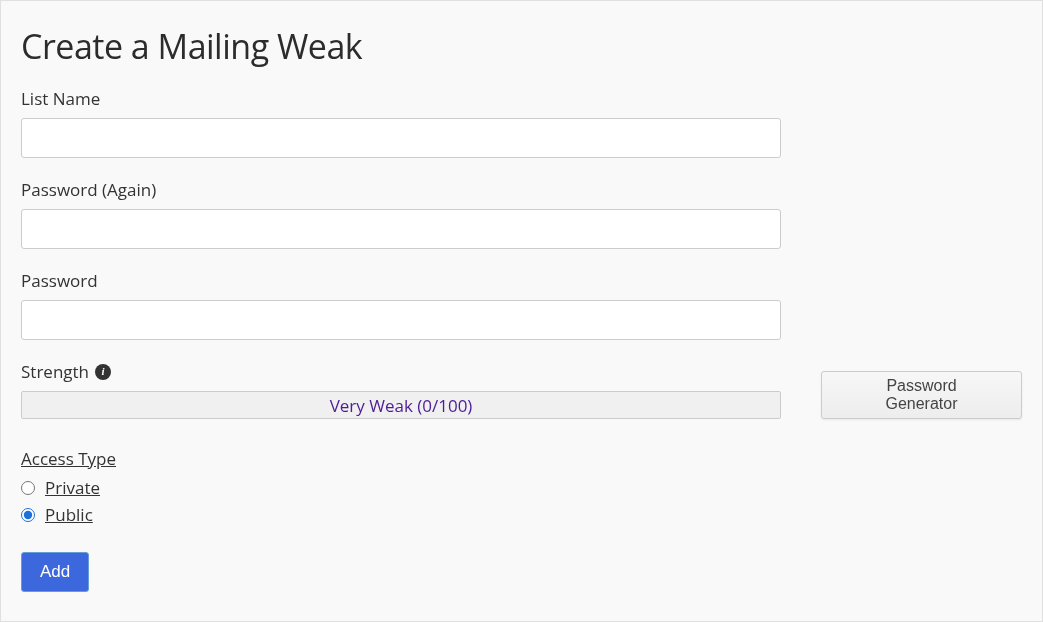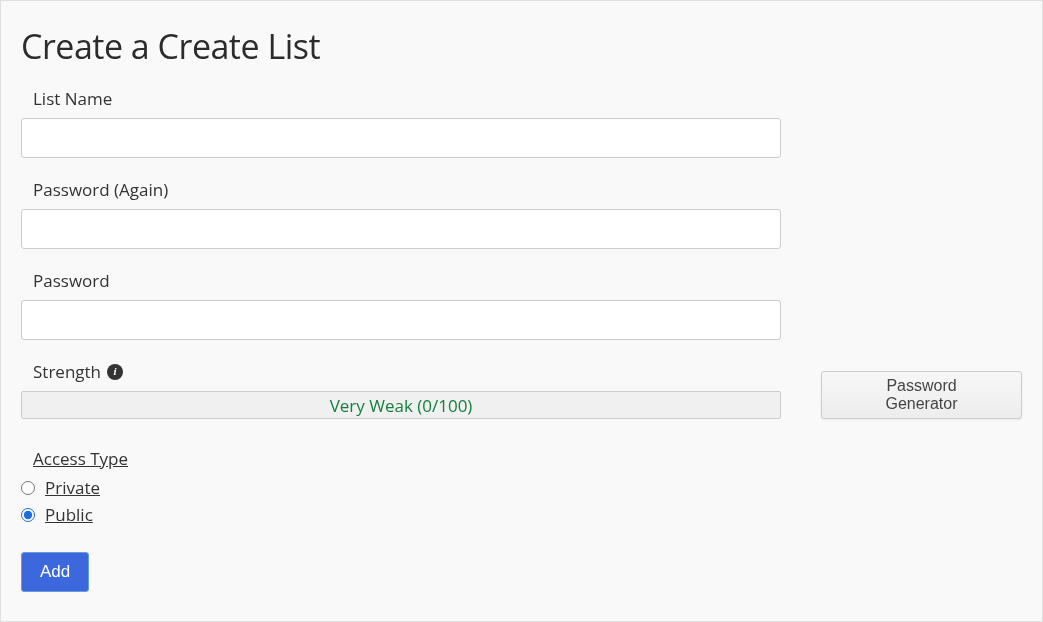--- a/index.html
+++ b/index.html
@@ -25,21 +25,20 @@
     }
     .form-row {
       margin-bottom: 20px;
     }
     .form-label {
       display: block;
       font-size: 17px;
       color: #333;
       margin-bottom: 8px;
       font-weight: 400;
-      margin-left: 12px;
     }
     .form-input {
       width: 760px;
       height: 40px;
       background: #fff;
       border: 1px solid #ccc;
       border-radius: 3px;
       padding: 0 10px;
       font-size: 15px;
       color: #333;
@@ -76,21 +75,21 @@
     .strength-bar {
       width: 760px;
       height: 28px;
       background: #f0f0f0;
       border: 1px solid #ccc;
       border-radius: 2px;
       display: flex;
       align-items: center;
       justify-content: center;
       font-size: 17px;
-      color: #15803d;
+      color: #4c1d95;
     }
     .pw-gen-btn {
       height: 48px;
       padding: 0 33px;
       background: linear-gradient(to bottom, #f7f7f7, #ededed);
       border: 1px solid #ccc;
       border-radius: 3px;
       font-size: 16px;
       color: #444;
       cursor: pointer;
@@ -127,21 +126,21 @@
       padding: 9px 18px;
       font-size: 17px;
       cursor: pointer;
       opacity: 0.85;
     }
   </style>
 </head>
 <body>
 
 <div class="page">
-  <h1>Create a Create List</h1>
+  <h1>Create a Mailing Weak</h1>
 
   <div class="form-row">
     <label class="form-label">List Name</label>
     <input type="text" class="form-input" value="" style="">
   </div>
 
   <div class="form-row">
     <label class="form-label">Password (Again)</label>
     <input type="password" class="form-input" value="" style="">
   </div>

